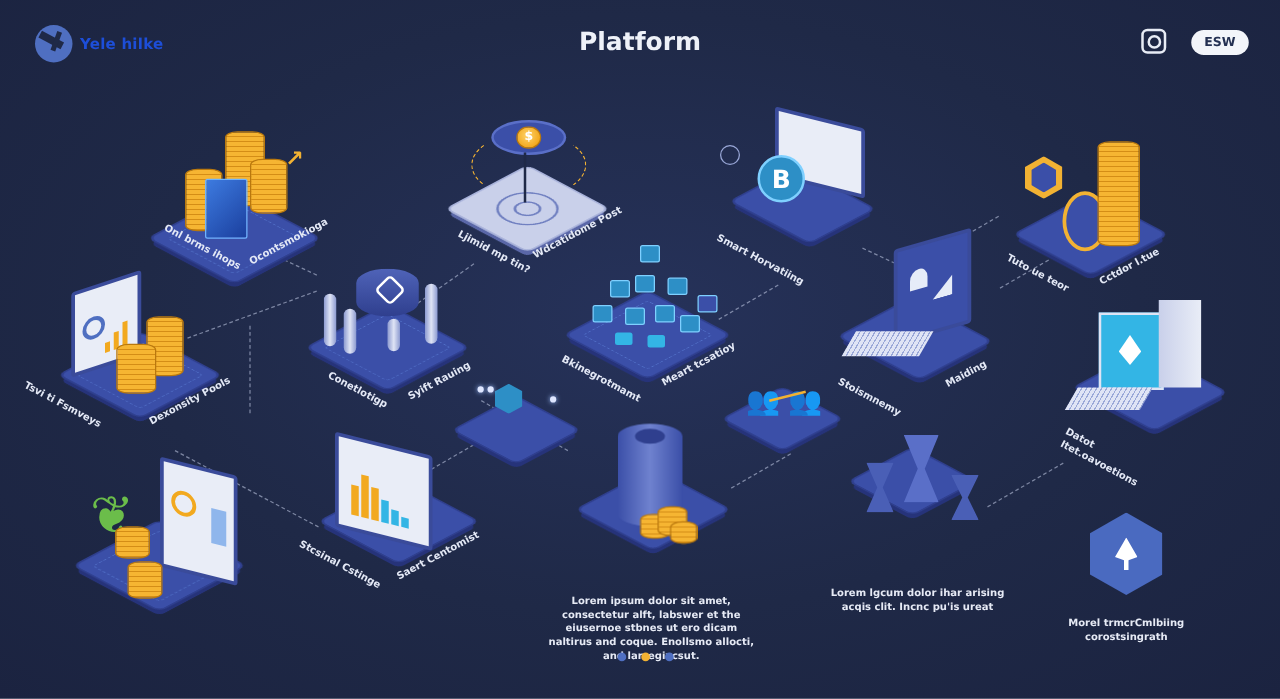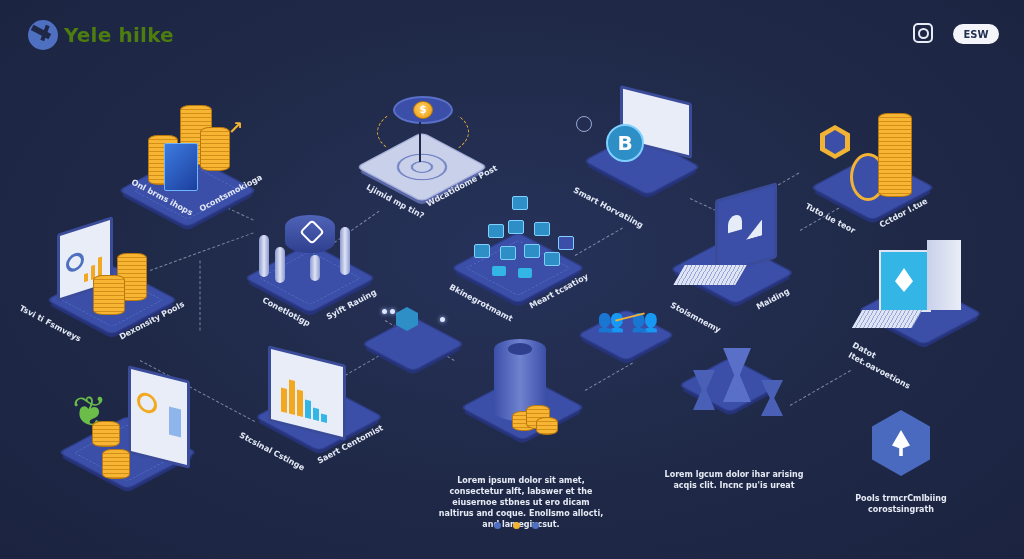--- a/index.html
+++ b/index.html
@@ -8,21 +8,21 @@
     background: radial-gradient(ellipse at 50% 45%, #26325a 0%, #1f2947 55%, #1b2340 100%);
     font-family: "DejaVu Sans", sans-serif;
     color:#fff; position:relative;
   }
   .abs { position:absolute; }
   
   .brand { left:28px; top:20px; display:flex; align-items:center; gap:6px; }
   .brand-logo { width:30px; height:30px; border-radius:50%; background:#4f6fc1; position:relative; overflow:hidden; }
   .brand-logo:before { content:""; position:absolute; left:3px; top:9px; width:20px; height:6px; background:#1f2947; transform:rotate(28deg); }
   .brand-logo:after { content:""; position:absolute; left:15px; top:5px; width:4px; height:16px; background:#1f2947; transform:rotate(20deg); }
-  .brand-name { font-weight:bold; font-size:20px; color:#4d7c0f; letter-spacing:0.2px; }
+  .brand-name { font-weight:bold; font-size:12px; color:#1d4ed8; letter-spacing:0.2px; }
   .title { left:300px; width:424px; top:20px; text-align:center; font-weight:bold; font-size:20px; line-height:27px; color:#eef1f8; }
   .cam-btn { left:913px; top:23px; width:20px; height:20px; border:2px solid #e8ecf5; border-radius:5px; box-sizing:border-box; display:flex; align-items:center; justify-content:center; cursor:pointer; }
   .cam-btn span { width:7px; height:7px; border:2px solid #e8ecf5; border-radius:50%; }
   .esw-btn { left:953px; top:24px; width:46px; height:20px; background:#f3f5fa; border-radius:10px; color:#243052; font-weight:bold; font-size:10px; display:flex; align-items:center; justify-content:center; cursor:pointer; }
 
   
   .tile { position:absolute; }
   .plate { position:absolute; transform: rotateX(58deg) rotateZ(45deg); background:#3b4fa8; border-radius:6px;
            box-shadow: 0 0 0 2px #2f3f8e, 6px 6px 0 #26337a; }
   .plate.light { background:#c9d0ea; box-shadow: 0 0 0 2px #a8b2da, 6px 6px 0 #5a67a8; }
@@ -48,20 +48,21 @@
   .node { position:absolute; width:5px; height:5px; border-radius:50%; background:#dfe6ff; box-shadow:0 0 4px #9fc0ff; }
 </style>
 </head>
 <body>
 
 <div class="abs brand">
   <div class="brand-logo"></div>
   <span class="brand-name">Yele hilke</span>
 </div>
 <div class="abs title">
+  <div>Platform</div>
 </div>
 <div class="abs cam-btn">
     <span></span>
   </div>
 <div class="abs esw-btn">ESW</div>
 
 <div class="dash" style="left:150px;top:270px;width:110px;transform:rotate(-20deg)"></div>
 <div class="dash" style="left:190px;top:190px;width:70px;transform:rotate(25deg)"></div>
 <div class="dash" style="left:200px;top:330px;width:70px;transform:rotate(-90deg)"></div>
 <div class="dash" style="left:140px;top:360px;width:130px;transform:rotate(28deg)"></div>
@@ -252,19 +253,19 @@
   <div class="abs" style="left:28px;top:30px;width:22px;height:40px;background:#4a5fb6;clip-path:polygon(0 0,100% 0,60% 50%,100% 100%,0 100%,40% 50%)"></div>
   <div class="abs" style="left:58px;top:8px;width:28px;height:54px;background:#5a6fc8;clip-path:polygon(0 0,100% 0,60% 50%,100% 100%,0 100%,40% 50%)"></div>
   <div class="abs" style="left:96px;top:40px;width:22px;height:36px;background:#4a5fb6;clip-path:polygon(0 0,100% 0,60% 50%,100% 100%,0 100%,40% 50%)"></div>
 </div>
 
 <div class="caption" style="left:438px;top:475px;width:166px">Lorem ipsum dolor sit amet, consectetur alft, labswer et the eiusernoe stbnes ut ero dicam naltirus and coque. Enollsmo allocti, and lamegivcsut.</div>
 <div class="caption" style="left:664px;top:469px;width:140px">Lorem lgcum dolor ihar arising acqis clit. Incnc pu'is ureat</div>
 <div class="abs hexbadge">
   <div style="width:18px;height:26px;background:#fff;clip-path:polygon(50% 0,100% 60%,60% 70%,60% 100%,40% 100%,40% 70%,0 60%)"></div>
 </div>
-<div class="caption" style="left:846px;top:493px;width:110px">Pools trmcrCmlbiing corostsingrath</div>
+<div class="caption" style="left:846px;top:493px;width:110px">Morel trmcrCmlbiing corostsingrath</div>
 
 <div class="abs dots">
   <div class="dot"></div>
   <div class="dot active"></div>
   <div class="dot"></div>
 </div>
 
 </body></html>

